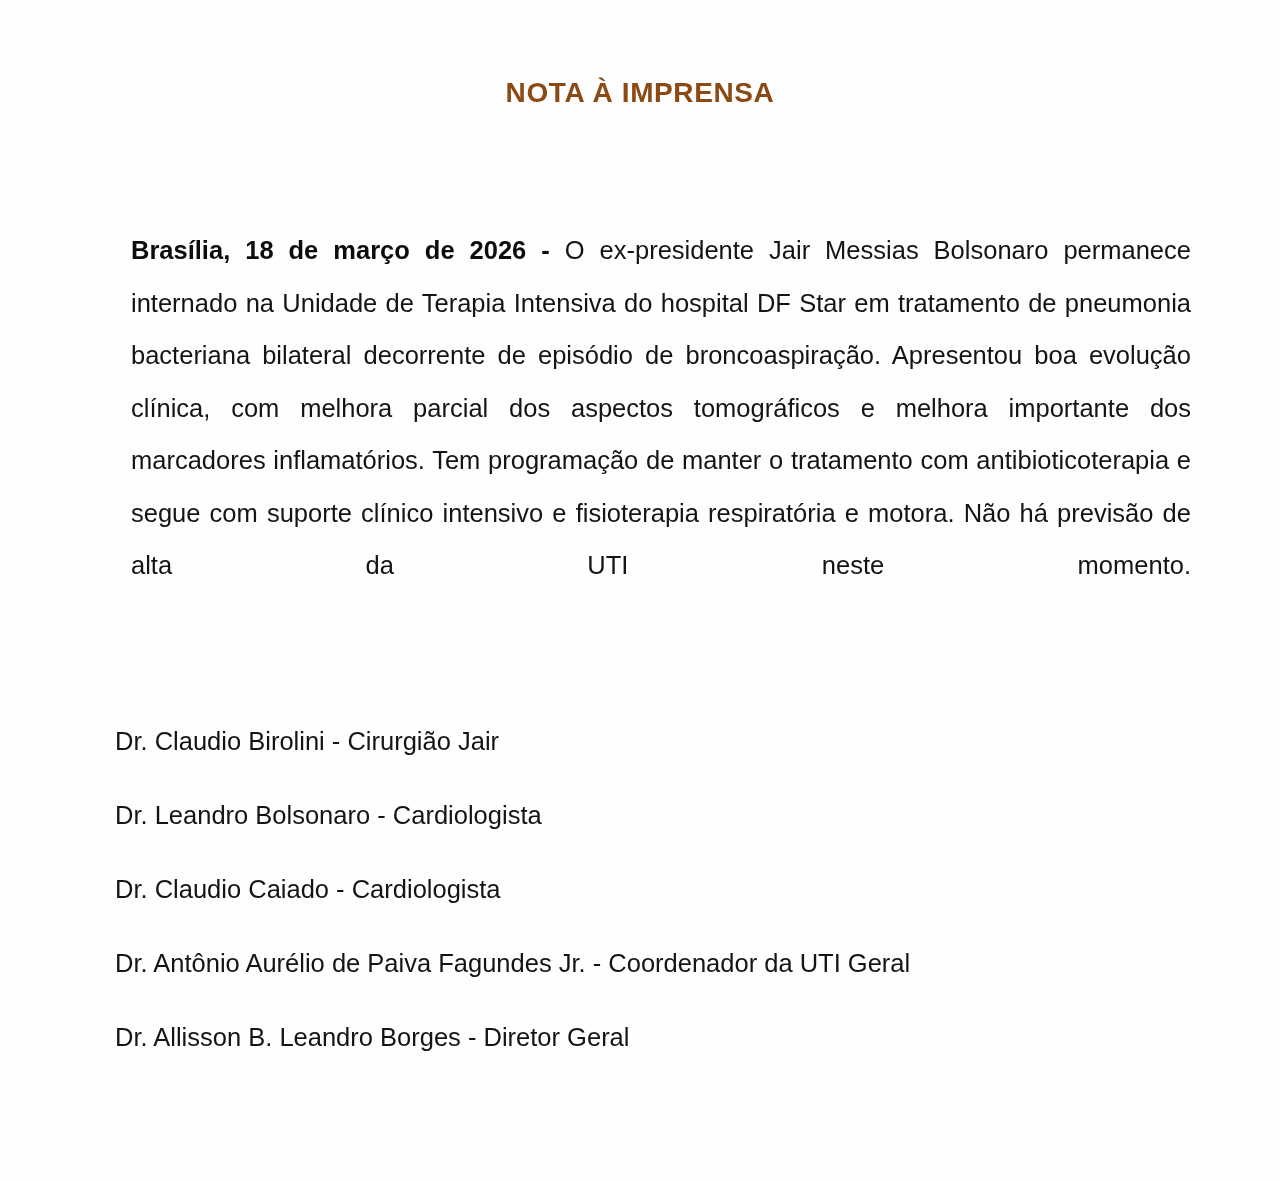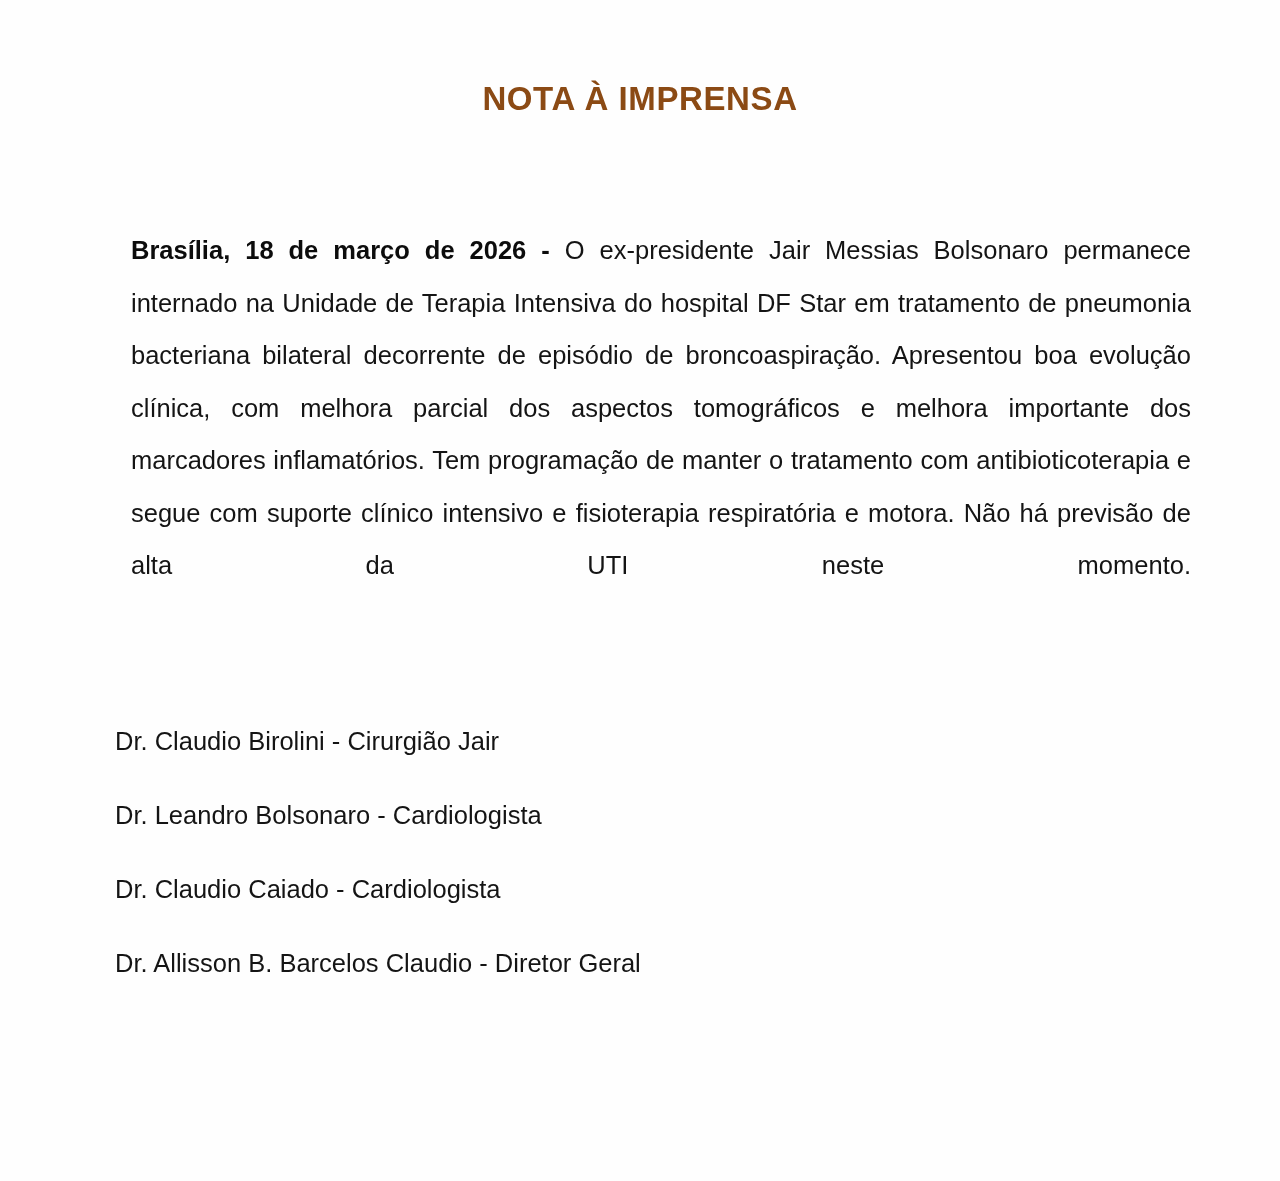--- a/index.html
+++ b/index.html
@@ -62,21 +62,21 @@
 
   
   .doc-title {
     position: absolute;
     left: 0;
     right: 0;
     top: 58px;
     text-align: center;
     font-family: "Liberation Sans", sans-serif;
     font-weight: bold;
-    font-size: 33px;
+    font-size: 28px;
     letter-spacing: 0.6px;
     color: #8b4a14;
   }
 
   
   .body-block {
     position: absolute;
     left: 115px;
     top: 208px;
     width: 1092px;
@@ -136,16 +136,17 @@
   <h1 class="doc-title">NOTA À IMPRENSA</h1>
 
   <div class="body-block">
     <p class="release-paragraph"><span class="dateline">Brasília, 18 de março de 2026 - </span><span class="release-text">O ex-presidente Jair Messias Bolsonaro permanece internado na Unidade de Terapia Intensiva do hospital DF Star em tratamento de pneumonia bacteriana bilateral decorrente de episódio de broncoaspiração. Apresentou boa evolução clínica, com melhora parcial dos aspectos tomográficos e melhora importante dos marcadores inflamatórios. Tem programação de manter o tratamento com antibioticoterapia e segue com suporte clínico intensivo e fisioterapia respiratória e motora. Não há previsão de alta da UTI neste momento.</span></p>
   </div>
 
   <div class="signature-block">
     <div class="signature-line">Dr. Claudio Birolini - Cirurgião Jair</div>
     <div class="signature-line">Dr. Leandro Bolsonaro - Cardiologista</div>
     <div class="signature-line">Dr. Claudio Caiado - Cardiologista</div>
-    <div class="signature-line">Dr. Allisson B. Barcelos Claudio - Diretor Geral</div>
+    <div class="signature-line">Dr. Antônio Aurélio de Paiva Fagundes Jr. - Coordenador da UTI Geral</div>
+    <div class="signature-line">Dr. Allisson B. Leandro Borges - Diretor Geral</div>
   </div>
 
 </div>
 
 </body></html>

